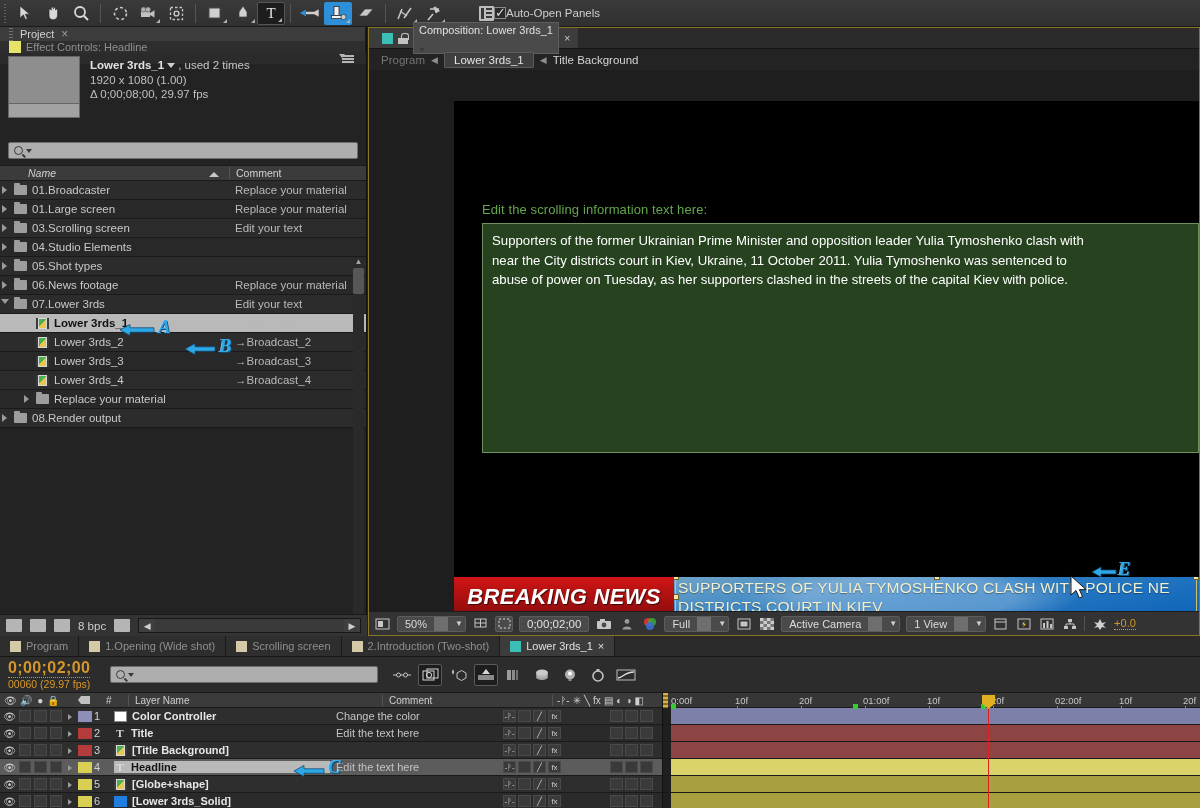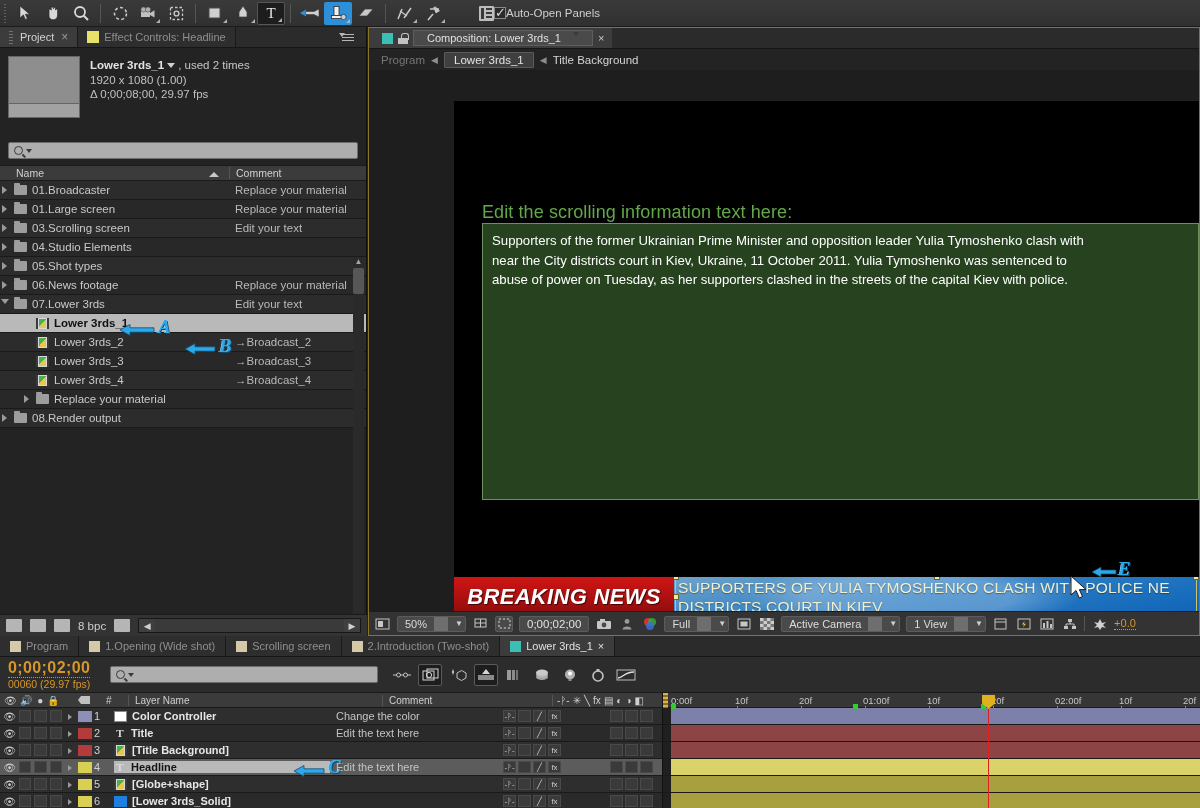--- a/index.html
+++ b/index.html
@@ -45,21 +45,21 @@
   .panel-ico::before { content:""; position:absolute; left:2px; top:2px; width:3px; height:11px; background:#3a3a3a;}
   .panel-ico::after { content:""; position:absolute; left:7px; top:2px; width:6px; height:11px;
     background: repeating-linear-gradient(to bottom,#3a3a3a 0 2px,transparent 2px 4px); }
 
   
   .project-panel {
     position: absolute; left: 0; top: 27px; width: 367px; height: 609px;
     background: #232323; border-right: 1px solid #111;
   }
   .tabrow { height: 21px; display: flex; align-items: stretch; background: #2b2b2b;
-    border-bottom: 1px solid #161616; }
+    border-bottom: 1px solid #161616; flex-direction: column; }
   .tab {
     display: flex; align-items: center; gap: 5px; padding: 0 9px;
     background: #3c3c3c; font-size: 11px; color: #d2d2d2;
     border-right: 1px solid #1a1a1a; position: relative;
   }
   .tab.inactive { background: #2e2e2e; color: #8f8f8f; }
   .tab .x { font-size: 12px; color: #9a9a9a; margin-left: 2px; }
   .tab .tgrip { width:4px; height:13px; margin-right:2px;
     background-image: repeating-linear-gradient(to bottom,#707070 0 1px,transparent 1px 3px); }
   .tab-swatch { width: 12px; height: 12px; background: #e8e26a; }
@@ -86,21 +86,21 @@
     border-radius: 2px; display: flex; align-items: center; padding: 0 5px; gap: 3px; }
   .mag { width: 9px; height: 9px; border: 1.6px solid #3a3a3a; border-radius: 50%; position: relative; }
   .mag::after { content:""; position:absolute; right:-4px; bottom:-3px; width:4px; height:1.6px;
     background:#3a3a3a; transform: rotate(45deg); }
   .tri-dn { width:0;height:0;border-left:3.5px solid transparent;border-right:3.5px solid transparent;
     border-top:4px solid #3a3a3a; }
   .search-input { background: transparent; border: none; outline: none; color: #222; font-size: 11px; flex:1; }
 
   .list-head { display: flex; height: 16px; background: #3b3b3b; border-top: 1px solid #1b1b1b;
     border-bottom: 1px solid #1b1b1b; align-items: center; color: #d0d0d0; font-size: 10.5px; }
-  .lh-name { flex: 0 0 229px; padding-left: 16px; position: relative; }
+  .lh-name { flex: 0 0 229px; padding-left: 28px; position: relative; font-style: italic; }
   .lh-sort { position:absolute; right: 10px; top: 5px; width:0;height:0;
     border-left:5px solid transparent;border-right:5px solid transparent;border-bottom:5px solid #c8c8c8;}
   .lh-comment { flex: 1; padding-left: 6px; border-left: 1px solid #555; }
 
   .plist { position: relative; }
   .prow { height: 19px; display: flex; align-items: center; border-bottom: 1px solid #1a1a1a;
     background: #2c2c2c; font-size: 11.5px; color: #c9c9c9; position: relative; }
   .prow:nth-child(even) { background: #282828; }
   .prow .pname { flex: 0 0 229px; display: flex; align-items: center; gap: 5px; }
   .prow .pcomment { flex: 1; padding-left: 6px; color: #b9b9b9; }
@@ -137,37 +137,37 @@
   
   .comp-panel { position: absolute; left: 368px; top: 27px; width: 832px; height: 609px;
     background: #232323; border: 1px solid #8a7426; }
   .comp-tabrow { height: 21px; display: flex; background: #2b2b2b; border-bottom:1px solid #161616; }
   .comp-tab { display:flex; align-items:center; gap:5px; padding:0 8px; background:#3c3c3c; }
   .comp-swatch { width:11px;height:11px;background:#3bbfb5; }
   .lock-ico { width:10px;height:11px;position:relative; }
   .lock-ico::before { content:""; position:absolute; left:0; bottom:0; width:10px; height:6px; background:#c2c2c2;}
   .lock-ico::after { content:""; position:absolute; left:3px; top:0; width:6px; height:6px;
     border:1.5px solid #c2c2c2; border-bottom:none; border-radius:3px 3px 0 0;}
-  .comp-title-box { background:#4a4a4a; border:1px solid #5e5e5e; padding:1px 13px; color:#e0e0e0;
-    font-size:11px; display:flex; align-items:flex-start; gap:6px; }
+  .comp-title-box { background:#4a4a4a; border:1px solid #5e5e5e; padding:1px 5px; color:#e0e0e0;
+    font-size:11px; display:flex; align-items:flex-start; gap:6px;flex-direction:column; }
 
   .breadcrumb { height: 21px; display: flex; align-items: center; gap: 6px; padding-left: 12px;
     background: #232323; font-size: 11.5px; }
   .bc-dim { color: #757575; }
   .bc-cur { background:#3f3f3f; border:1px solid #5b5b5b; padding:1px 9px; color:#e3e3e3; border-radius:1px; }
   .bc-arr { color:#8d8d8d; font-size:9px; }
   .bc-next { color:#d4d4d4; }
 
   .viewer { position: absolute; left: 0; top: 42px; width: 830px; height: 543px;
     background: #1e1e1e; overflow: hidden; }
   .video { position:absolute; left: 85px; top: 31px; width: 745px; height: 512px; background:#000; }
 
   .scroll-title { position:absolute; left: 28px; top: 101px; color:#63a84a;
-    font-size: 18px; letter-spacing:.1px; }
-  .green-box { position:absolute; left: 28px; top: 122px; width: 717px; height: 277px;
+    font-size: 13px; letter-spacing:.1px; }
+  .green-box { position:absolute; left: 28px; top: 122px; width: 717px; height: 230px;
     background: #26421f; border: 1px solid #6f8f5e; }
   .green-text { padding: 7px 9px; color: #fff; font-size: 13.2px; line-height: 19.5px;
     white-space: pre-wrap; }
 
   .lower-third { position:absolute; left: 0; top: 476px; width: 745px; height: 40px; display:flex; }
   .bn-box { width: 220px; background: linear-gradient(#d01515,#8b0c0c); display:flex;
     align-items:center; justify-content:center; position:relative; }
   .bn-text { color:#fff; font-style: italic; font-weight: bold; font-size: 22px;
     letter-spacing: .3px; text-shadow: 1px 1px 1px rgba(0,0,0,.6); font-family:"Liberation Sans",sans-serif; }
   .head-box { flex:1; background: linear-gradient(170deg,#6fa3c8 0%, #2f7fc4 45%, #0d63b8 100%);

